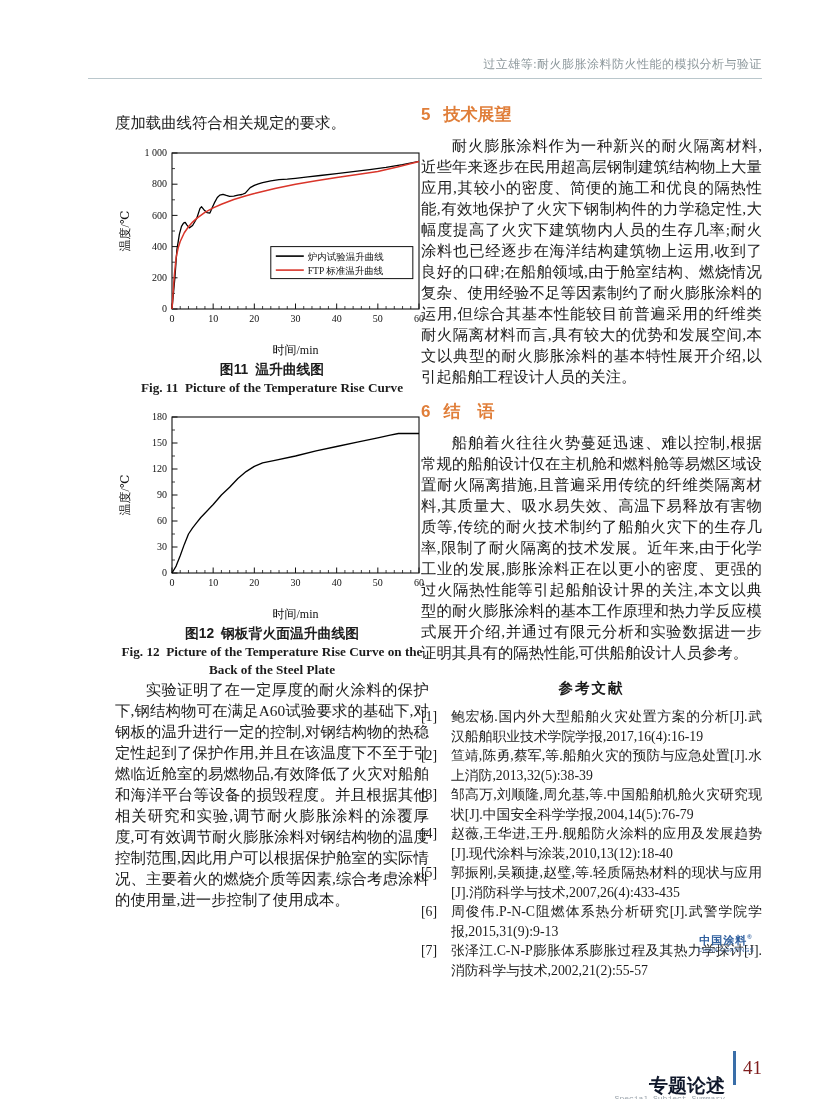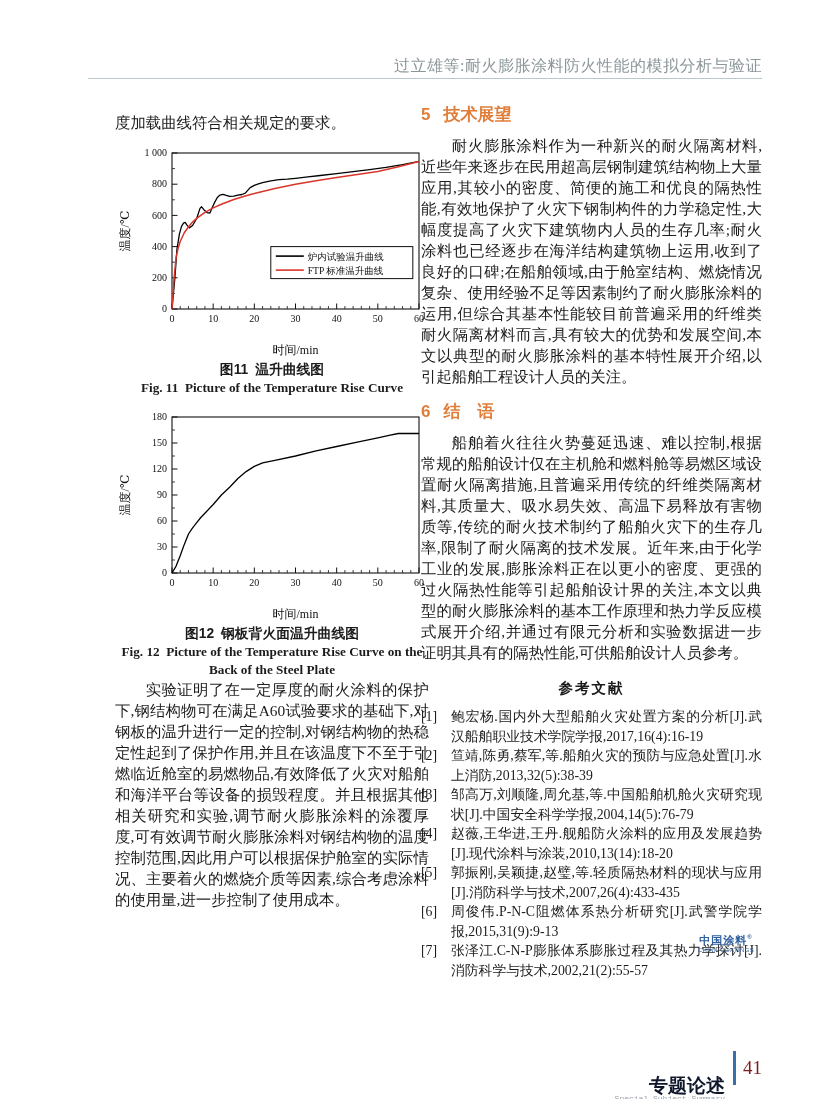--- a/index.html
+++ b/index.html
@@ -1,18 +1,18 @@
 <!DOCTYPE html>
 <html><head>
 <meta charset="utf-8">
 <style>
   html,body{margin:0;padding:0;background:#ffffff;}
   .page{position:relative;width:816px;height:1099px;background:#fff;overflow:hidden;
         font-family:"Liberation Serif","DejaVu Serif",serif;color:#1c1c1c;}
-  .header-title{position:absolute;top:56px;right:54px;font-size:16px;color:#8c979b;letter-spacing:0.5px;text-align:center;}
+  .header-title{position:absolute;top:56px;right:54px;font-size:12px;color:#8c979b;letter-spacing:0.5px;text-align:center;}
   .header-rule{position:absolute;top:78px;left:88px;width:674px;border-top:1px solid #bac7cc;}
   .col-left{position:absolute;left:88px;top:112px;width:314px;margin-left:27px;}
   .col-right{position:absolute;left:421px;top:103px;width:341px;}
   p.body{font-size:15.4px;line-height:21px;text-align:justify;margin:0;}
   .indent{text-indent:2em;}
   .para-gap{margin-top:12px;}
   .fig{margin-top:10px;text-align:center;}
   svg.chart{width:312px;height:214px;display:block;margin:0 auto;}
   svg.chart text.tk{font-size:10px;font-family:"Liberation Serif","DejaVu Serif",serif;fill:#111;}
   svg.chart text.lg{font-size:9.5px;font-family:"Liberation Serif","DejaVu Serif",serif;fill:#111;}
@@ -211,21 +211,21 @@
     <div class="ref">
         <span class="ref-num">[2]</span>
         <span class="ref-text">笪靖,陈勇,蔡军,等.船舶火灾的预防与应急处置[J].水上消防,2013,32(5):38-39</span>
       </div>
     <div class="ref">
         <span class="ref-num">[3]</span>
         <span class="ref-text">邹高万,刘顺隆,周允基,等.中国船舶机舱火灾研究现状[J].中国安全科学学报,2004,14(5):76-79</span>
       </div>
     <div class="ref">
         <span class="ref-num">[4]</span>
-        <span class="ref-text">赵薇,王华进,王丹.舰船防火涂料的应用及发展趋势[J].现代涂料与涂装,2010,13(14):18-20</span>
+        <span class="ref-text">赵薇,王华进,王丹.舰船防火涂料的应用及发展趋势[J].现代涂料与涂装,2010,13(12):18-40</span>
       </div>
     <div class="ref">
         <span class="ref-num">[5]</span>
         <span class="ref-text">郭振刚,吴颖捷,赵璧,等.轻质隔热材料的现状与应用[J].消防科学与技术,2007,26(4):433-435</span>
       </div>
     <div class="ref">
         <span class="ref-num">[6]</span>
         <span class="ref-text">周俊伟.P-N-C阻燃体系热分析研究[J].武警学院学报,2015,31(9):9-13</span>
       </div>
     <div class="ref">

